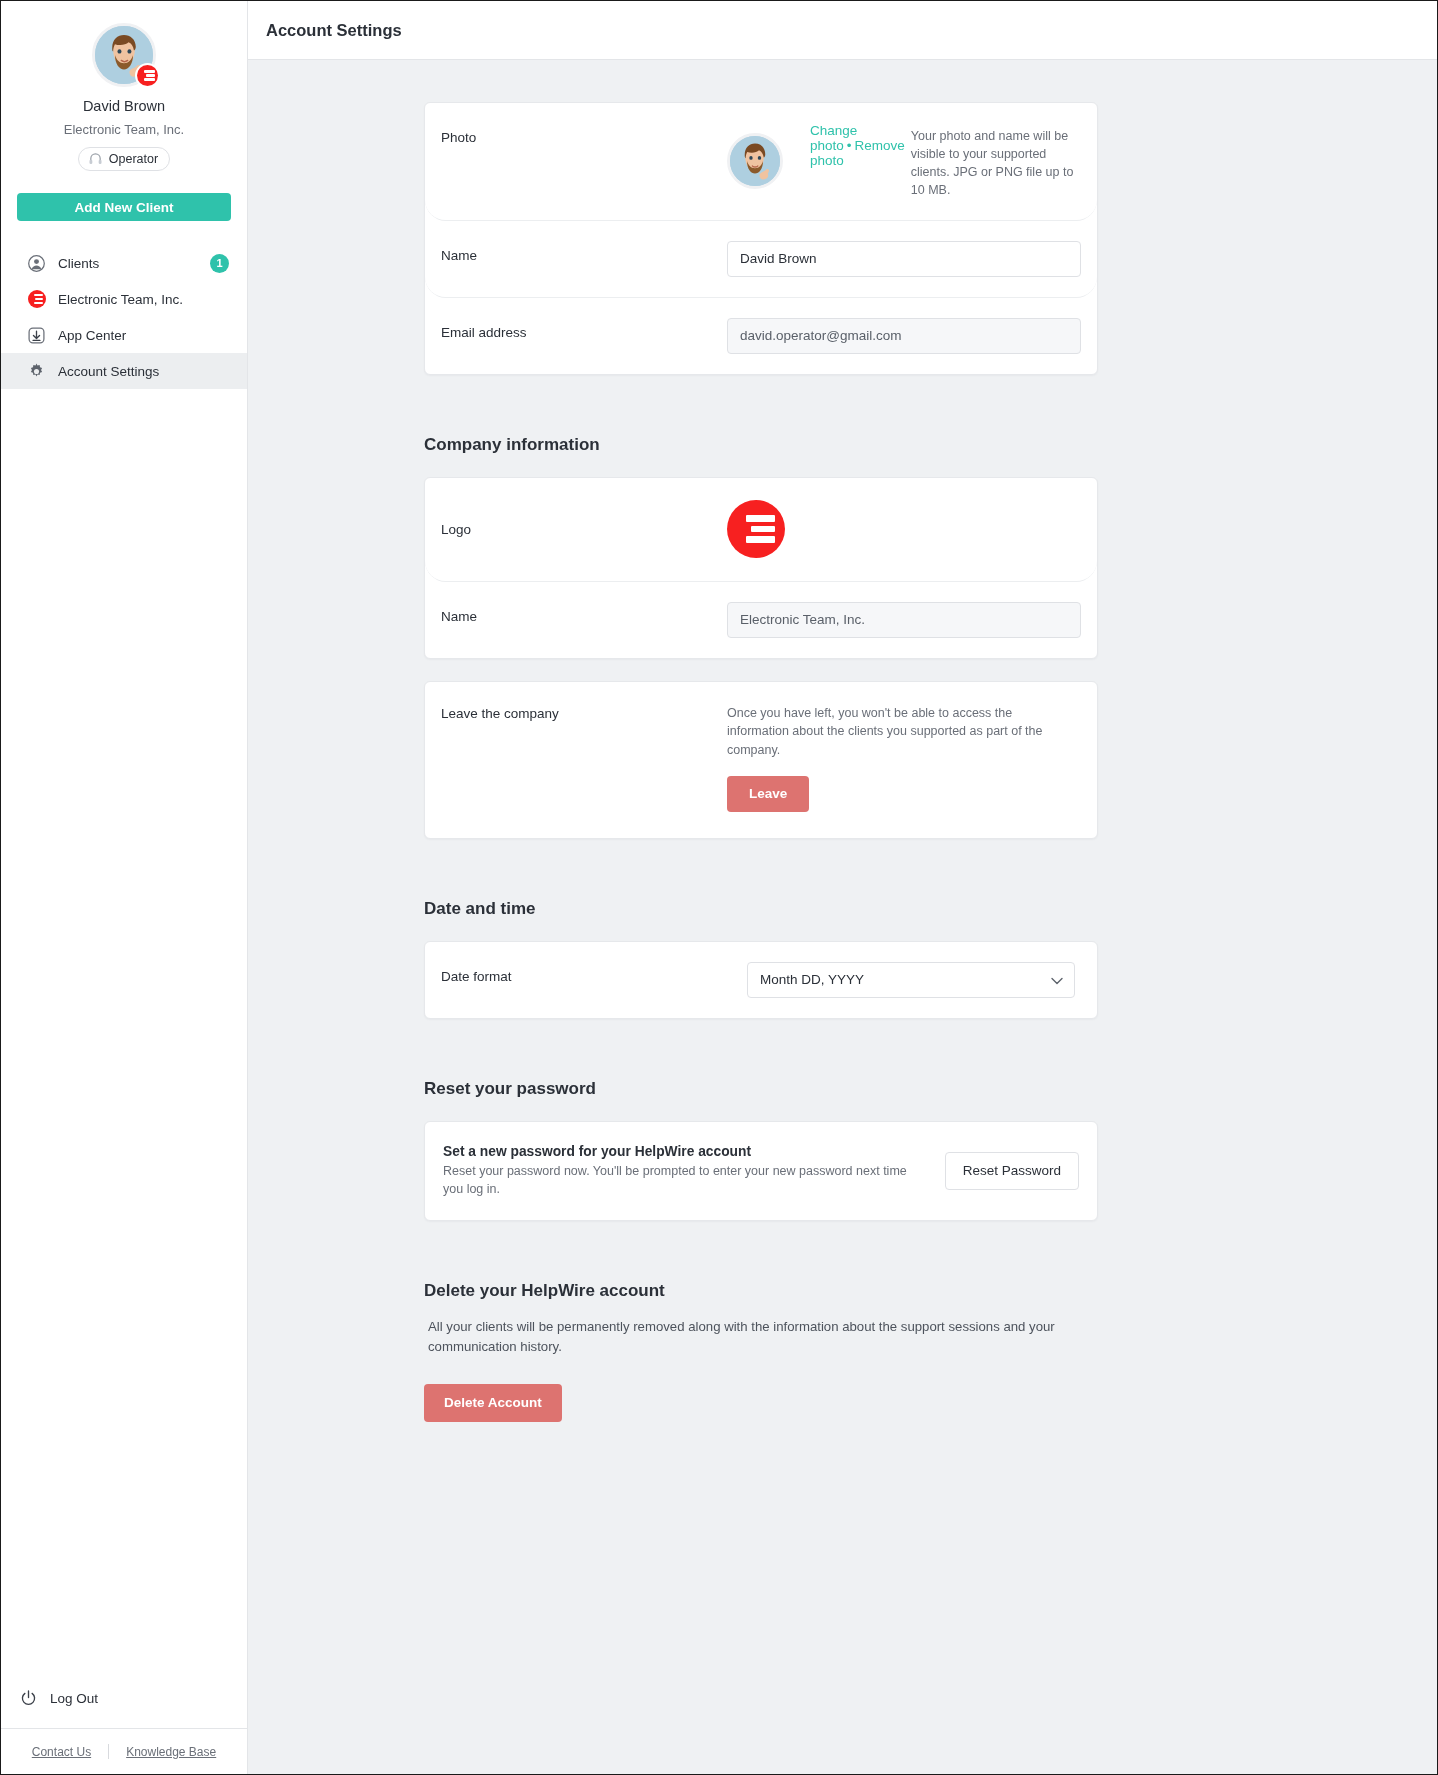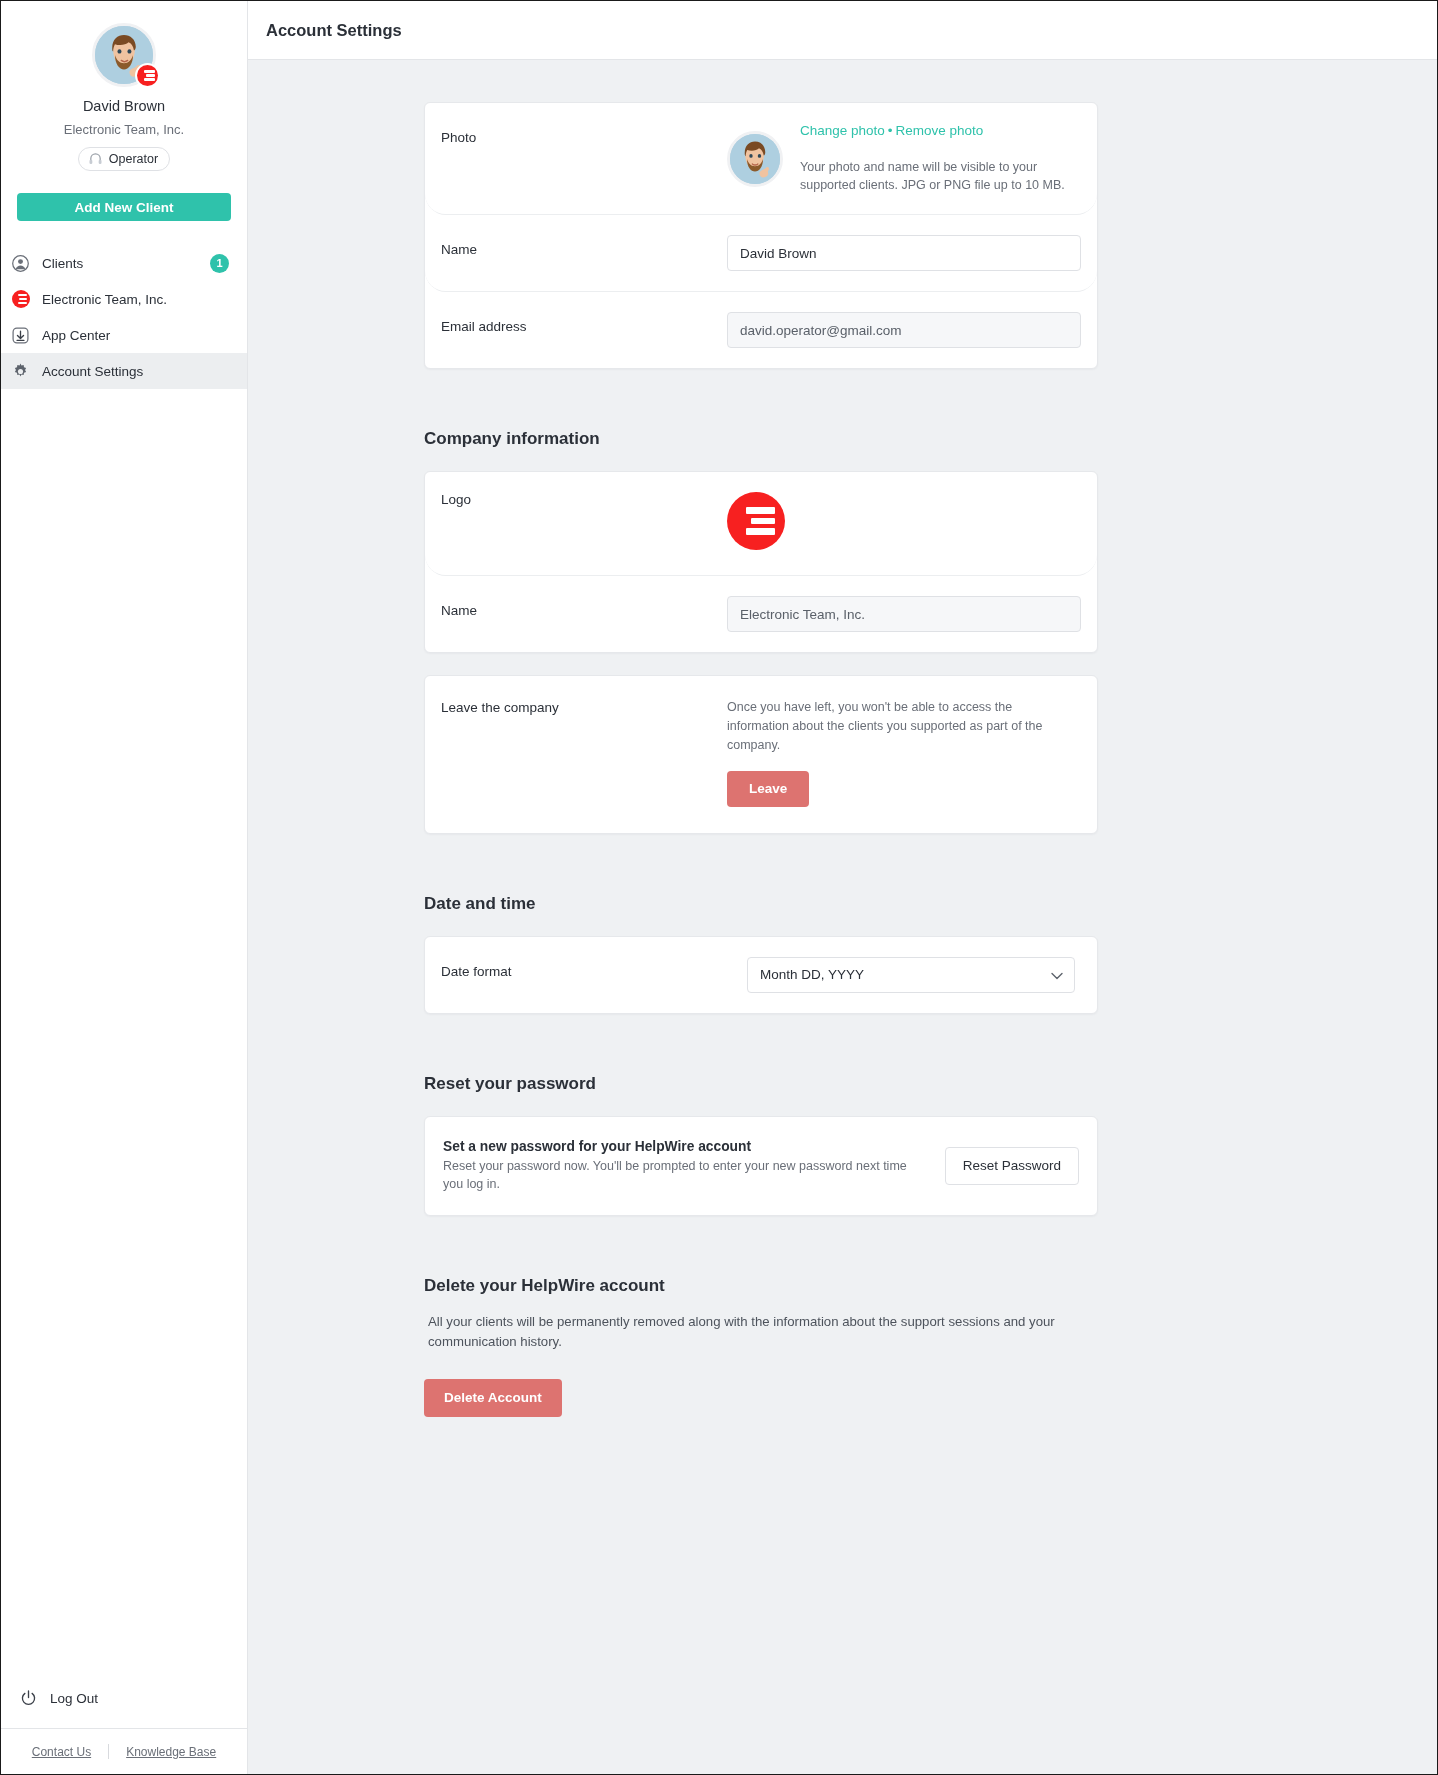--- a/index.html
+++ b/index.html
@@ -102,21 +102,21 @@
     font-weight: bold;
     font-family: "Liberation Sans", sans-serif;
     cursor: pointer;
     display:flex; align-items:center; justify-content:center;
   }
   .nav { margin-top: 24px; }
   .nav-item {
     height: 36px;
     display: flex;
     align-items: center;
-    padding: 0 18px 0 10px;
+    padding: 0 18px 0 26px;
     gap: 12px;
     font-size: 13.5px;
     color: #2b3038;
     cursor: pointer;
     position: relative;
   }
   .nav-item.active { background: #eceef0; }
   .nav-item .label { flex: 1; }
   .nav-icon { width: 19px; height: 19px; display:flex; align-items:center; justify-content:center; }
   .badge-count {
@@ -248,21 +248,21 @@
   }
   .photo-row-body { align-items: center; gap: 17px; }
   .photo-thumb {
     width: 56px; height: 56px; min-width: 56px;
     border-radius: 50%;
     background: #aecfe0;
     border: 3px solid #f0f1f3;
     overflow: hidden;
   }
   .photo-thumb svg { display:block; width:100%; height:100%; }
-  .photo-actions { display: flex; flex-direction: column; gap: 16px; }
+  .photo-actions { display: flex; flex-direction: row; gap: 6px; margin-left: 10px; }
   .photo-links {
     font-size: 13.5px;
     color: #2fc2ab;
   }
   .photo-links a { color: #2fc2ab; text-decoration: none; cursor: pointer; }
   .photo-links .dot { color: #2fc2ab; padding: 0 3px; }
   .hint {
     font-size: 12.5px;
     color: #6a6f78;
     line-height: 1.45;
@@ -544,21 +544,21 @@
             </div>
           </div>
 
         </div>
 
         <div class="section-gap"></div>
 
         <h2 class="section-title">Company information</h2>
         <div class="card">
 
-          <div class="row" style="min-height:104px;align-items:flex-start;">
+          <div class="row" style="min-height:104px;align-items:center;">
             <div class="row-label" style="padding-top:0;">Logo</div>
             <div class="row-body logo-row-body" style="align-items:center;">
               <span class="logo-big et-logo">
                 <span class="bar" style="left:19px;top:15px;width:29px;height:6.5px;"></span>
                 <span class="bar" style="left:24px;top:25.5px;width:24px;height:6.5px;"></span>
                 <span class="bar" style="left:19px;top:36px;width:29px;height:6.5px;"></span>
               </span>
             </div>
           </div>
 

